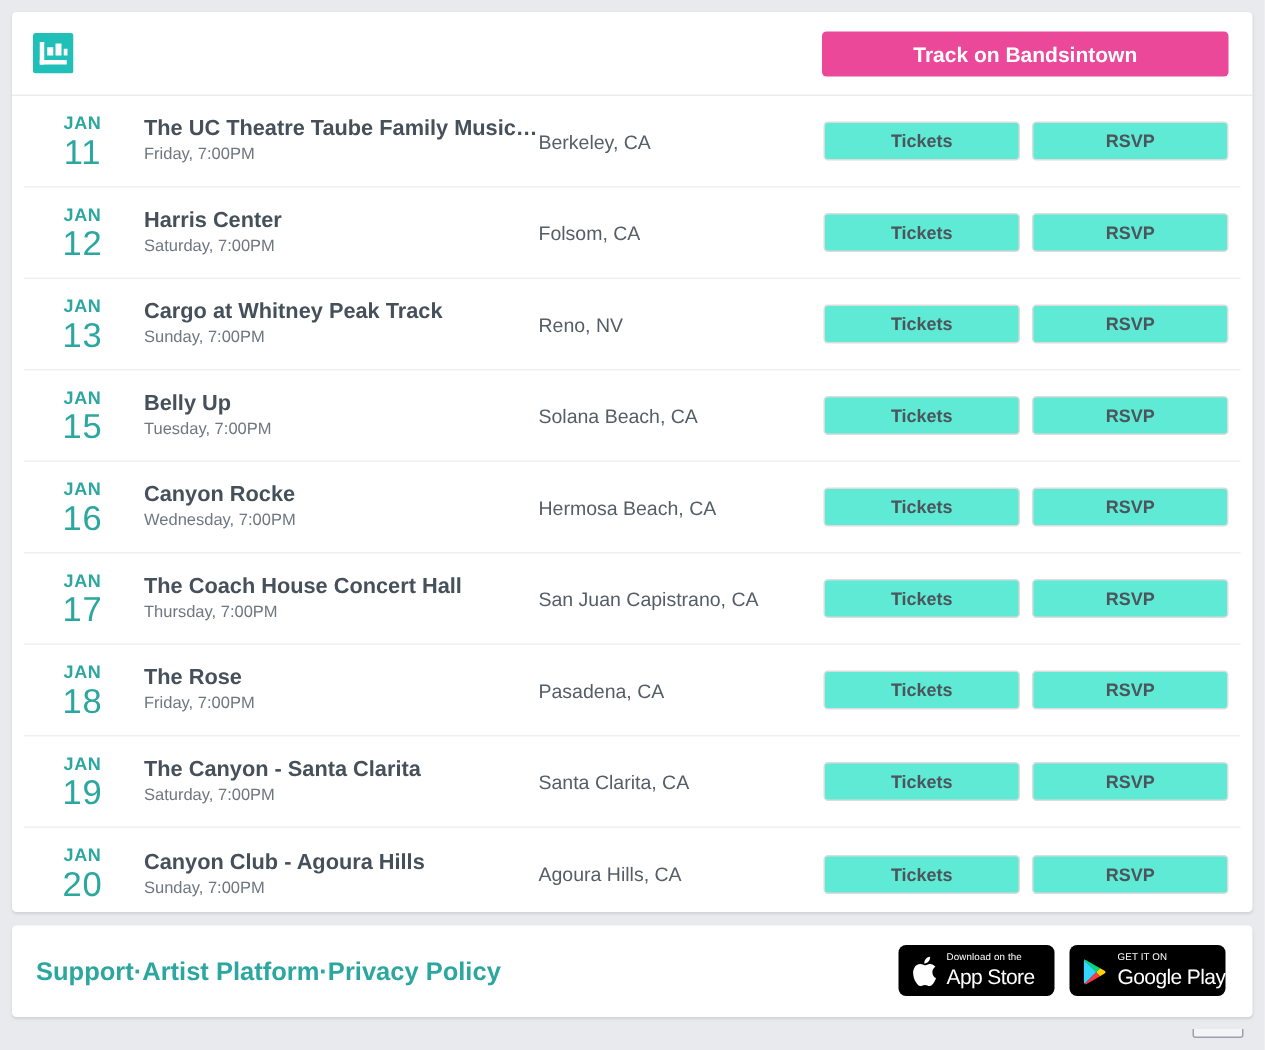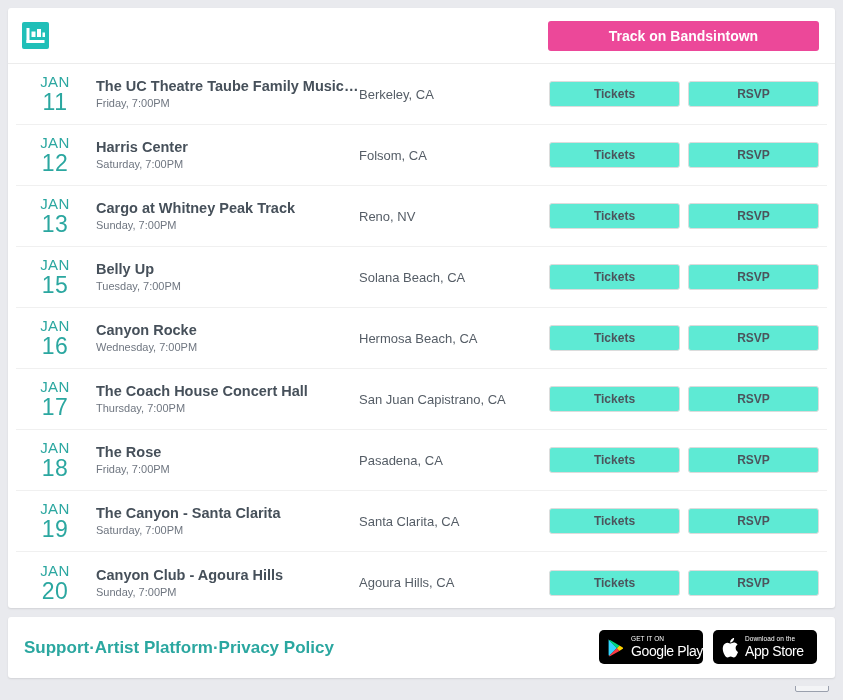--- a/index.html
+++ b/index.html
@@ -73,22 +73,22 @@
   .event-row:last-child { border-bottom: none; }
 
   .date-cell {
     width: 66px;
     flex: none;
     text-align: center;
     color: #2ba7a0;
     line-height: 1;
   }
   .date-mon {
-    font-size: 15px;
-    font-weight: normal;
+    font-size: 12px;
+    font-weight: bold;
     letter-spacing: .4px;
     display: block;
     margin-bottom: 2px;
   }
   .date-day {
     font-size: 23px;
     font-weight: 300;
     display: block;
     letter-spacing: .5px;
   }
@@ -369,44 +369,44 @@
   <div class="card footer-card">
     <div>
       <div class="link-line">
         <a href="#">Support</a><span class="sep">·</span><a href="#">Artist Platform</a><span class="sep">·</span><a href="#">Privacy Policy</a>
       </div>
     </div>
 
     <div class="badges">
       <div class="badge">
         <span class="glyph">
+          <svg width="17" height="21" viewBox="0 0 17 21" aria-hidden="true">
+            <path fill="#ffffff" d="M13.6 11.1c0-2.4 1.9-3.5 2-3.6-1.1-1.6-2.8-1.8-3.4-1.9-1.5-.1-2.8.9-3.6.9-.7 0-1.9-.8-3.1-.8-1.6 0-3.1.9-3.9 2.4C-.1 10.9 1 15.4 2.6 17.9c.8 1.2 1.8 2.6 3 2.5 1.2 0 1.6-.8 3.1-.8 1.4 0 1.8.8 3.1.8 1.3 0 2.1-1.2 2.9-2.5.9-1.4 1.3-2.8 1.3-2.9-.1 0-2.4-1-2.4-3.9zM11.1 3.9c.6-.8 1.1-1.9 1-3-1 0-2.2.6-2.9 1.5-.6.7-1.2 1.9-1 3 1.1.1 2.2-.6 2.9-1.5z"></path>
+          </svg>
+        </span>
+        <span class="txt">
+          <span class="small">Download on the</span>
+          <span class="big">App Store</span>
+        </span>
+      </div>
+
+      <div class="badge">
+        <span class="glyph">
           <svg width="17" height="19" viewBox="0 0 17 19" aria-hidden="true">
             <path fill="#34d6ff" d="M1 1.2C.7 1.5.6 2 .6 2.6v13.8c0 .6.1 1.1.4 1.4l.1.1 7.7-7.7v-.3L1 2.1z"></path>
             <path fill="#ffd400" d="M11.3 12.9L8.8 10.3V10l2.5-2.6.1.1 3 1.7c.9.5.9 1.3 0 1.8z"></path>
             <path fill="#ff3a44" d="M11.4 12.9L8.8 10.2l-7.8 7.8c.3.3.8.3 1.4 0z"></path>
             <path fill="#00d781" d="M11.4 7.5L2.4 2.3c-.6-.3-1.1-.3-1.4 0l7.8 7.9z"></path>
           </svg>
         </span>
         <span class="txt">
           <span class="small">GET IT ON</span>
           <span class="big">Google Play</span>
         </span>
       </div>
-
-      <div class="badge">
-        <span class="glyph">
-          <svg width="17" height="21" viewBox="0 0 17 21" aria-hidden="true">
-            <path fill="#ffffff" d="M13.6 11.1c0-2.4 1.9-3.5 2-3.6-1.1-1.6-2.8-1.8-3.4-1.9-1.5-.1-2.8.9-3.6.9-.7 0-1.9-.8-3.1-.8-1.6 0-3.1.9-3.9 2.4C-.1 10.9 1 15.4 2.6 17.9c.8 1.2 1.8 2.6 3 2.5 1.2 0 1.6-.8 3.1-.8 1.4 0 1.8.8 3.1.8 1.3 0 2.1-1.2 2.9-2.5.9-1.4 1.3-2.8 1.3-2.9-.1 0-2.4-1-2.4-3.9zM11.1 3.9c.6-.8 1.1-1.9 1-3-1 0-2.2.6-2.9 1.5-.6.7-1.2 1.9-1 3 1.1.1 2.2-.6 2.9-1.5z"></path>
-          </svg>
-        </span>
-        <span class="txt">
-          <span class="small">Download on the</span>
-          <span class="big">App Store</span>
-        </span>
-      </div>
     </div>
   </div>
 
   <div class="cutoff-bar">
     <div class="cutoff-inner">
       <span class="muted">&nbsp;</span>
       <span class="cutoff-spacer"></span>
       <span class="cutoff-box"></span>
     </div>
   </div>

